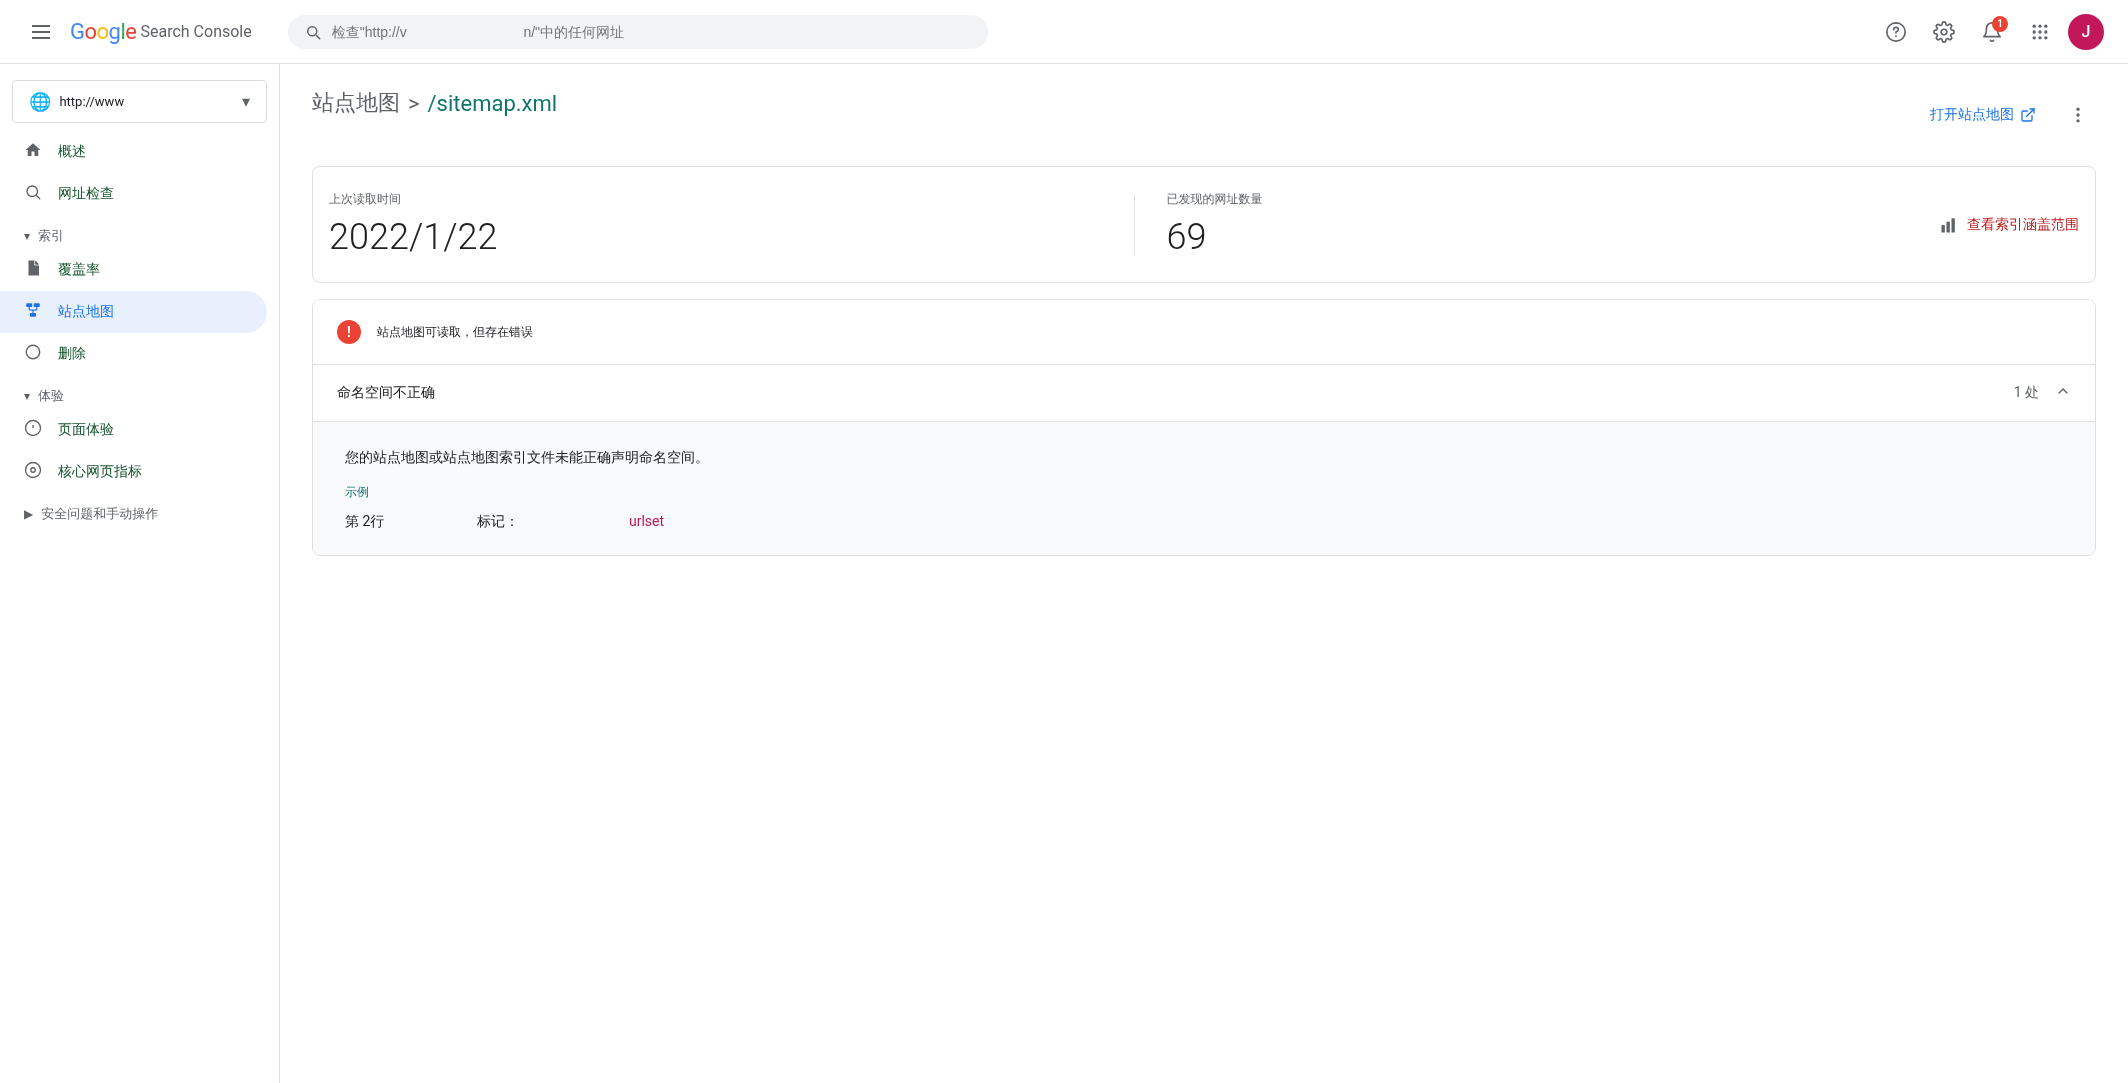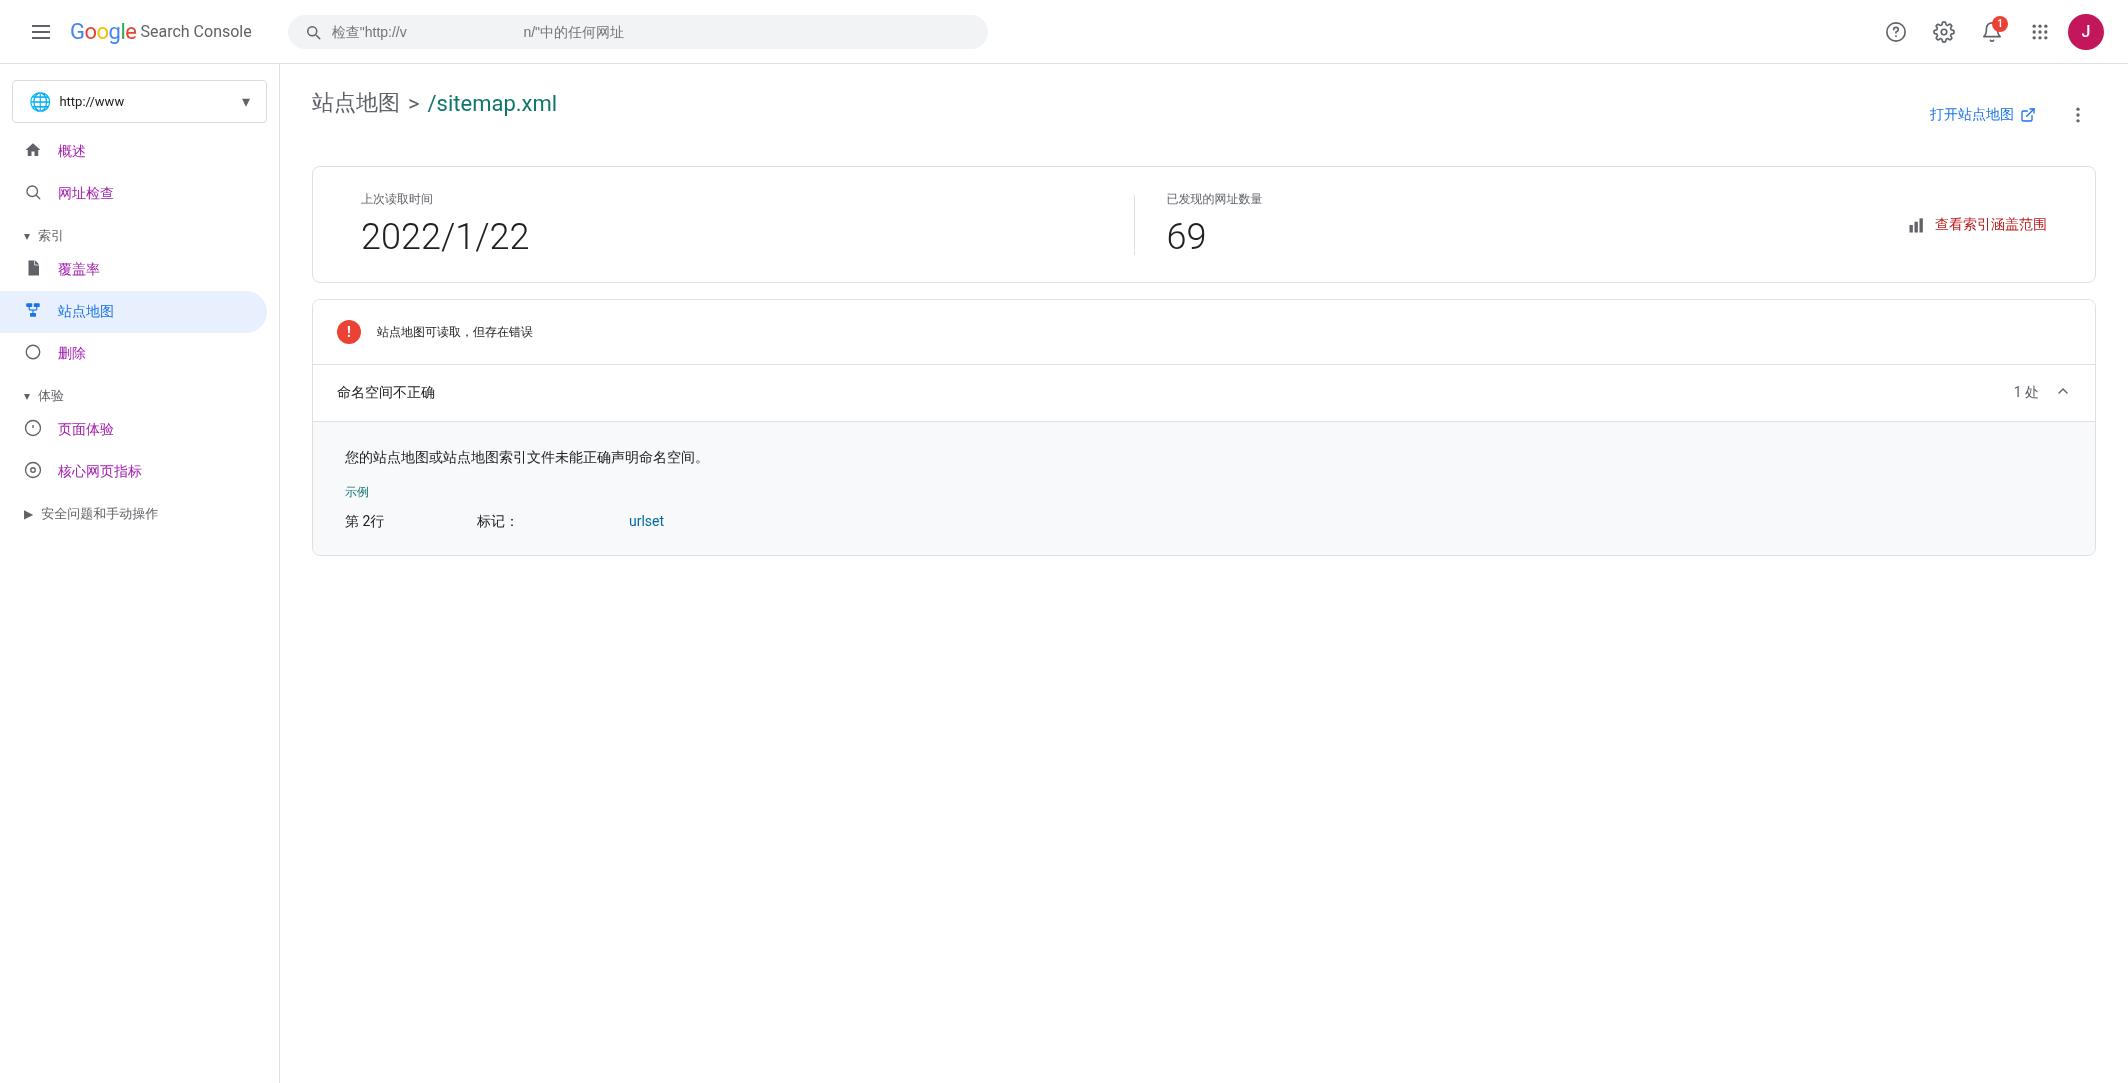--- a/index.html
+++ b/index.html
@@ -111,21 +111,21 @@
     .site-selector-arrow { color: #5f6368; font-size: 16px; }
 
     .nav-item {
       display: flex;
       align-items: center;
       gap: 16px;
       padding: 10px 24px;
       cursor: pointer;
       border-radius: 0 24px 24px 0;
       margin-right: 12px;
-      color: #a21caf;
+      color: #14532d;
       font-size: 14px;
       transition: background 0.15s;
     }
     .nav-item.active { background: #e8f0fe; color: #1a73e8; font-weight: 500; }
     .nav-item .nav-icon { font-size: 18px; color: inherit; flex-shrink: 0; }
     .nav-section-header {
       display: flex;
       align-items: center;
       gap: 8px;
       padding: 12px 24px 4px 24px;
@@ -192,21 +192,21 @@
 
     
     .card {
       border: 1px solid #e0e0e0;
       border-radius: 8px;
       margin-bottom: 16px;
       overflow: hidden;
     }
 
     .stats-card {
-      padding: 24px 48px;
+      padding: 24px 16px;
       display: flex;
       align-items: center;
       gap: 0;
     }
     .stat-item { flex: 1; }
     .stat-label { font-size: 12px; color: #5f6368; margin-bottom: 8px; }
     .stat-value { font-size: 36px; font-weight: 300; color: #202124; }
     .stat-divider { width: 1px; background: #e0e0e0; height: 60px; margin: 0 32px; }
     .stat-action {
       display: flex;
@@ -254,21 +254,21 @@
     .error-detail {
       background: #f8f9fa;
       padding: 24px 32px;
     }
     .error-description { font-size: 14px; color: #202124; margin-bottom: 16px; line-height: 1.6; }
     .example-label { font-size: 12px; color: #0f766e; margin-bottom: 12px; }
     .example-table { width: 100%; }
     .example-row { display: flex; gap: 32px; font-size: 14px; color: #202124; }
     .example-cell { min-width: 100px; }
     .example-cell-tag { min-width: 120px; }
-    .example-cell-value { color: #0369a1; }
+    .example-cell-value { color: #be185d; }
   </style>
 </head>
 <body>
 
 <header class="header">
   <div class="header-left">
     <div class="hamburger-icon">
       <span></span>
         <span></span>
         <span></span>

